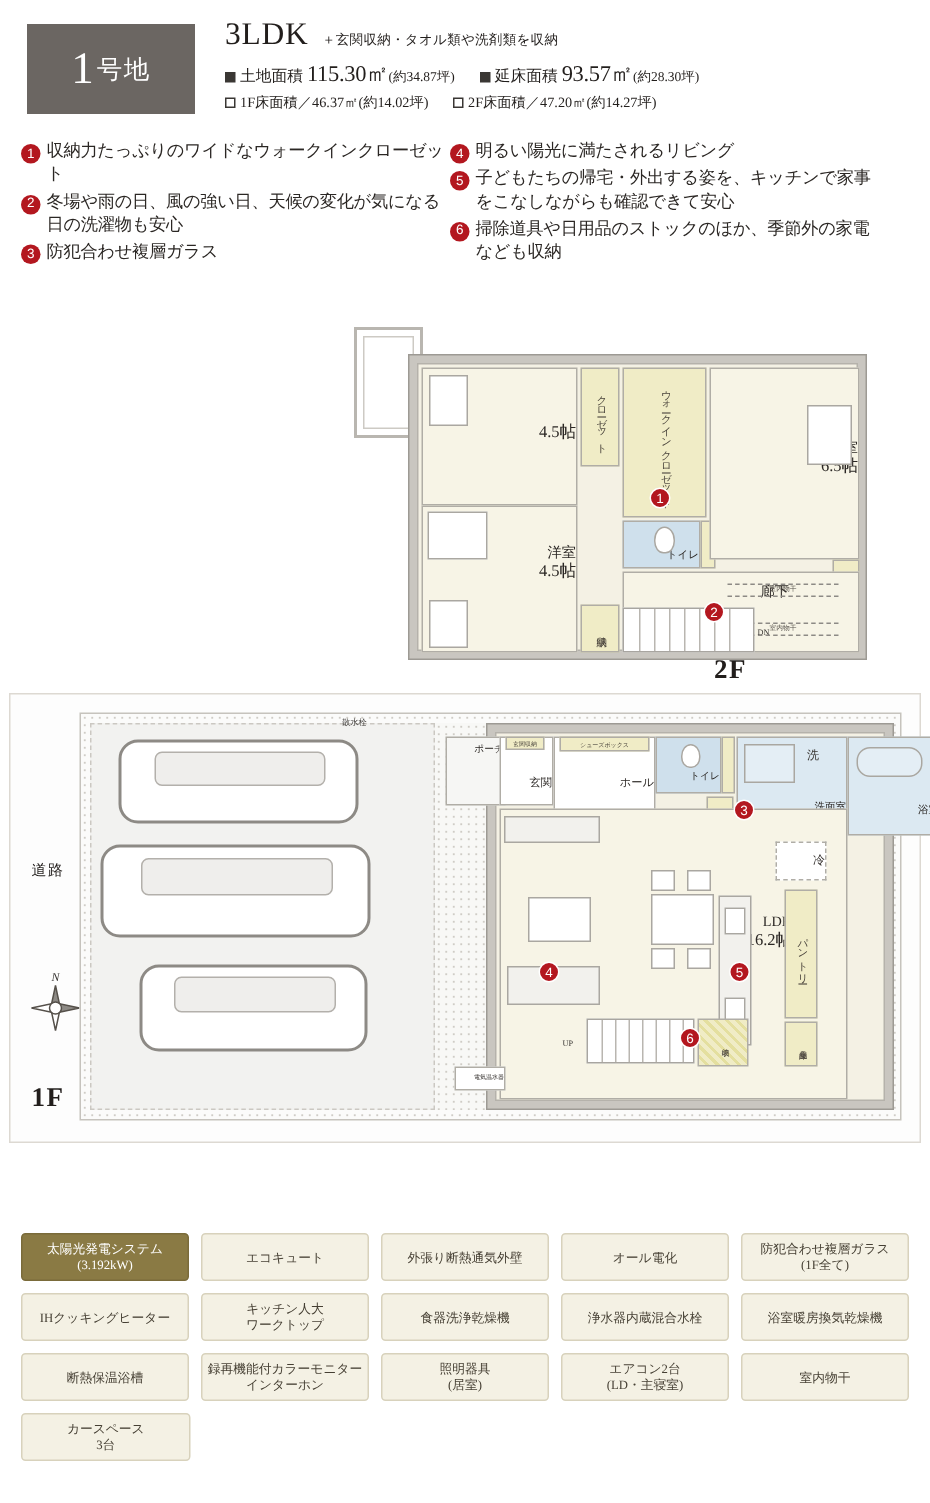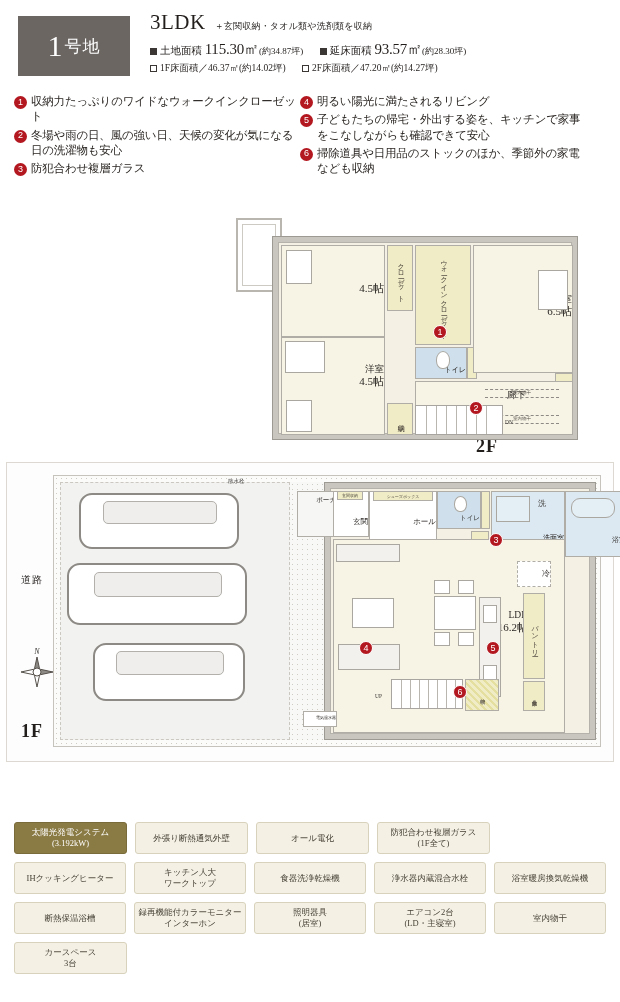--- a/index.html
+++ b/index.html
@@ -404,20 +404,23 @@
     </div>
   </div>
 </div>
 
 <div id="equip">
   <div class="eq-row">
     <div class="eq hl">
         <span><span>太陽光発電システム</span><span class="l2">(3.192kW)</span></span>
       </div>
     <div class="eq">
+        <span><span>エコキュート</span><span class="l2"></span></span>
+      </div>
+    <div class="eq">
         <span><span>外張り断熱通気外壁</span><span class="l2"></span></span>
       </div>
     <div class="eq">
         <span><span>オール電化</span><span class="l2"></span></span>
       </div>
     <div class="eq">
         <span><span>防犯合わせ複層ガラス</span><span class="l2">(1F全て)</span></span>
       </div>
   </div>
   <div class="eq-row">

